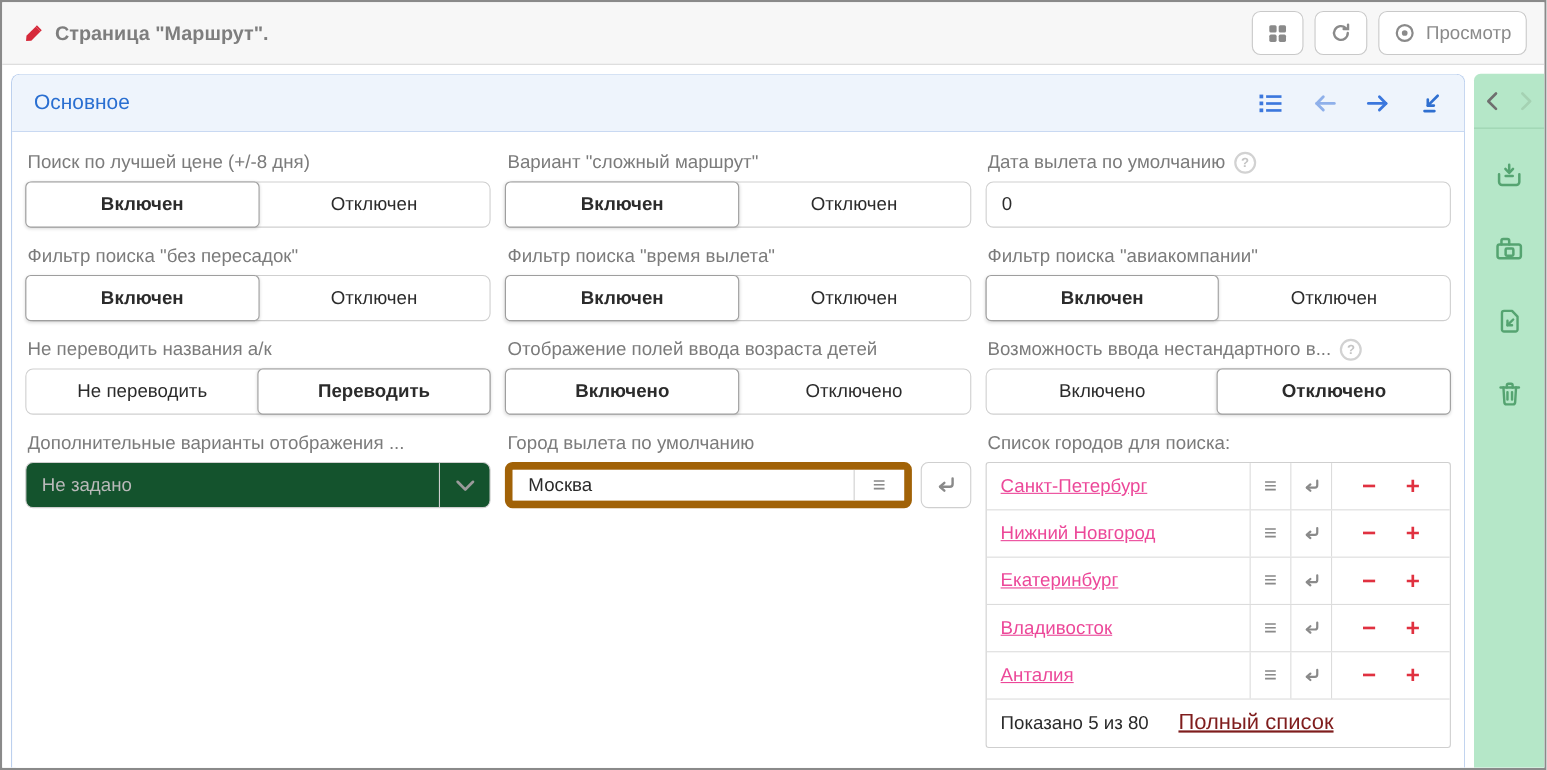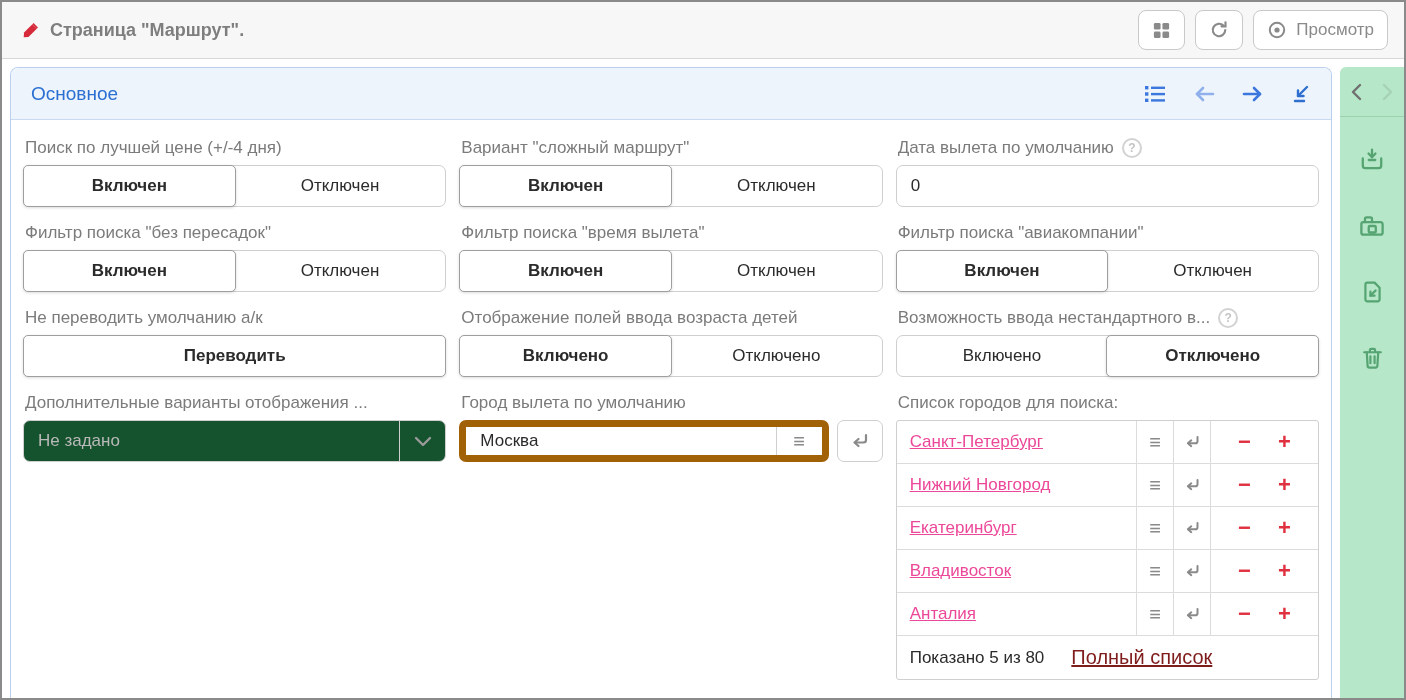--- a/index.html
+++ b/index.html
@@ -177,21 +177,21 @@
                 <polyline points="7,6.5 7,12 12.5,12"></polyline>
                 <line x1="4" y1="17" x2="13" y2="17"></line>
             </svg>
           </button>
         </div>
       </div>
 
       <div class="panel-body">
 
         <div class="field">
-          <div class="field-label">Поиск по лучшей цене (+/-4 дня)</div>
+          <div class="field-label">Поиск по лучшей цене (+/-8 дня)</div>
           <div class="toggle">
             <div class="seg selected">Включен</div>
             <div class="seg">Отключен</div>
           </div>
         </div>
 
         <div class="field">
           <div class="field-label">Вариант "сложный маршрут"</div>
           <div class="toggle">
             <div class="seg selected">Включен</div>
@@ -225,22 +225,23 @@
 
         <div class="field">
           <div class="field-label">Фильтр поиска "авиакомпании"</div>
           <div class="toggle">
             <div class="seg selected">Включен</div>
             <div class="seg">Отключен</div>
           </div>
         </div>
 
         <div class="field">
-          <div class="field-label">Не переводить умолчанию а/к</div>
-          <div class="toggle">
+          <div class="field-label">Не переводить названия а/к</div>
+          <div class="toggle">
+            <div class="seg">Не переводить</div>
             <div class="seg selected">Переводить</div>
           </div>
         </div>
 
         <div class="field">
           <div class="field-label">Отображение полей ввода возраста детей</div>
           <div class="toggle">
             <div class="seg selected">Включено</div>
             <div class="seg">Отключено</div>
           </div>

